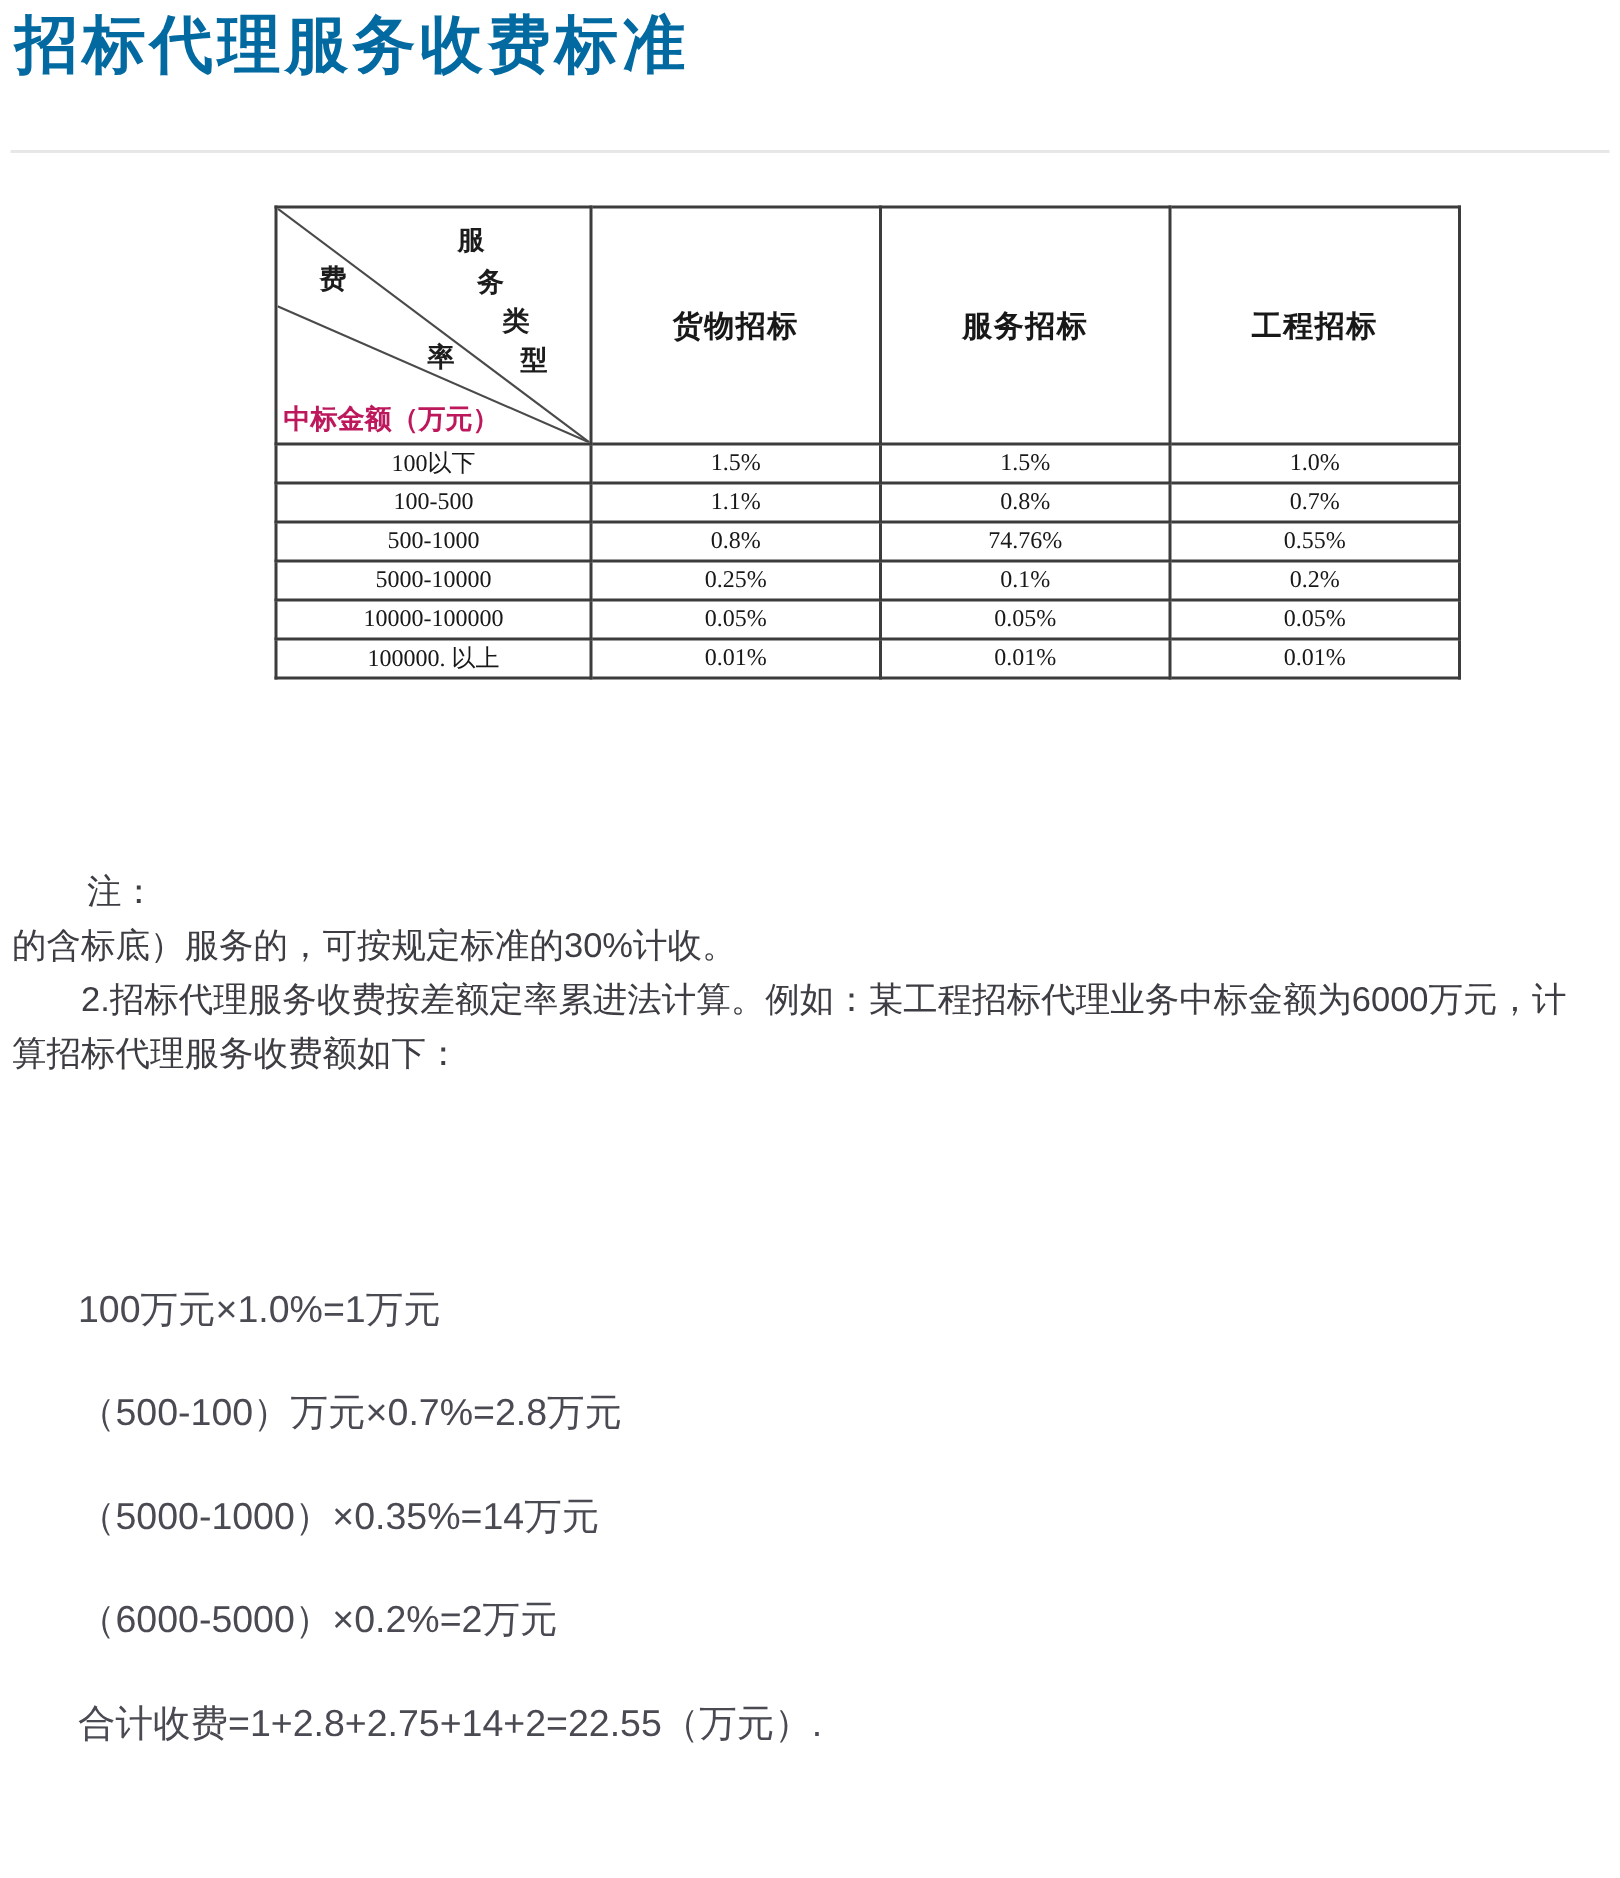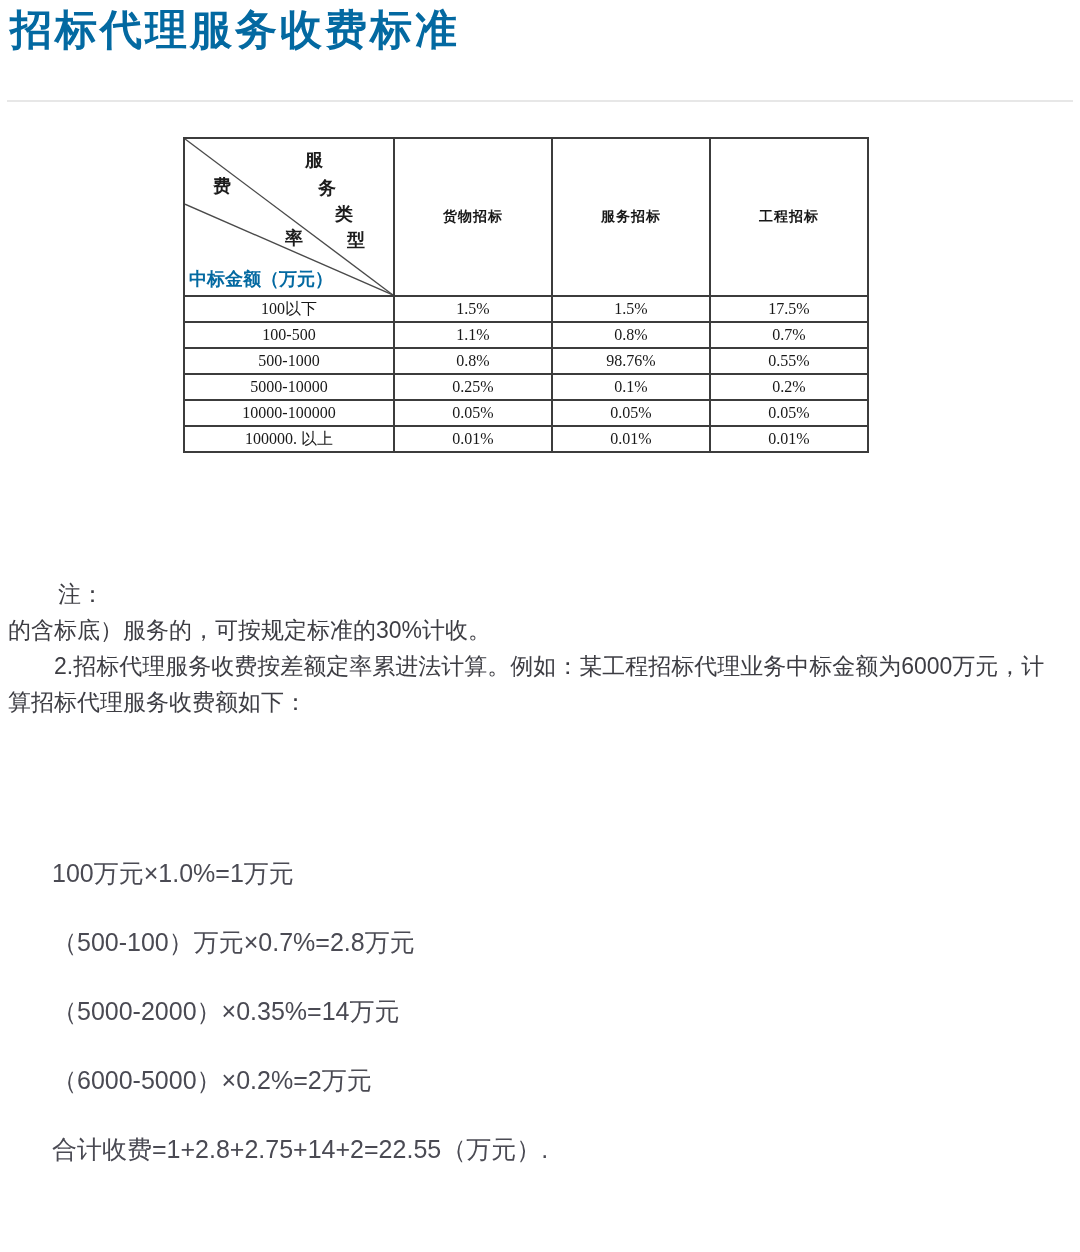--- a/index.html
+++ b/index.html
@@ -42,22 +42,22 @@
     font-family: "Liberation Serif", "DejaVu Serif", serif;
     color: #181818;
     background: #fff;
   }
   .fee-table td, .fee-table th {
     border: 2px solid #3c3c3c;
     text-align: center;
     vertical-align: middle;
   }
   .fee-table .col-head {
-    width: 158px;
-    font-size: 14px;
+    width: 193px;
+    font-size: 20px;
     font-weight: 700;
     letter-spacing: 1px;
   }
   .fee-table .corner {
     width: 210px;
     height: 158px;
     position: relative;
     padding: 0;
   }
   .corner svg {
@@ -78,21 +78,21 @@
   .cchar.c-xing{ left: 162px; top: 92px; }
   .cchar.c-fei { left: 28px;  top: 38px; }
   .cchar.c-lv  { left: 100px; top: 90px; }
   .corner .corner-bottom {
     position: absolute;
     left: 4px;
     bottom: 4px;
     font-size: 18px;
     font-weight: 700;
     white-space: nowrap;
-    color: #0369a1;
+    color: #be185d;
   }
   .fee-table .data-row td {
     height: 26px;
     font-size: 16px;
     padding: 0 2px;
   }
 
   
   .notes {
     position: absolute;
@@ -145,32 +145,32 @@
         <span class="corner-bottom">中标金额（万元）</span>
       </td>
       <th class="col-head">货物招标</th>
       <th class="col-head">服务招标</th>
       <th class="col-head">工程招标</th>
     </tr>
     <tr class="data-row">
       <td>100以下</td>
       <td>1.5%</td>
       <td>1.5%</td>
-      <td>17.5%</td>
+      <td>1.0%</td>
     </tr>
     <tr class="data-row">
       <td>100-500</td>
       <td>1.1%</td>
       <td>0.8%</td>
       <td>0.7%</td>
     </tr>
     <tr class="data-row">
       <td>500-1000</td>
       <td>0.8%</td>
-      <td>98.76%</td>
+      <td>74.76%</td>
       <td>0.55%</td>
     </tr>
     <tr class="data-row">
       <td>5000-10000</td>
       <td>0.25%</td>
       <td>0.1%</td>
       <td>0.2%</td>
     </tr>
     <tr class="data-row">
       <td>10000-100000</td>
@@ -194,16 +194,16 @@
   </div>
   <div class="note-para">
     <div class="note-line first">2.招标代理服务收费按差额定率累进法计算。例如：某工程招标代理业务中标金额为6000万元，计</div>
     <div class="note-line">算招标代理服务收费额如下：</div>
   </div>
 </div>
 
 <div class="calcs">
   <div class="calc-line first">100万元×1.0%=1万元</div>
   <div class="calc-line">（500-100）万元×0.7%=2.8万元</div>
-  <div class="calc-line">（5000-2000）×0.35%=14万元</div>
+  <div class="calc-line">（5000-1000）×0.35%=14万元</div>
   <div class="calc-line">（6000-5000）×0.2%=2万元</div>
   <div class="calc-line">合计收费=1+2.8+2.75+14+2=22.55（万元）.</div>
 </div>
 
 </body></html>

